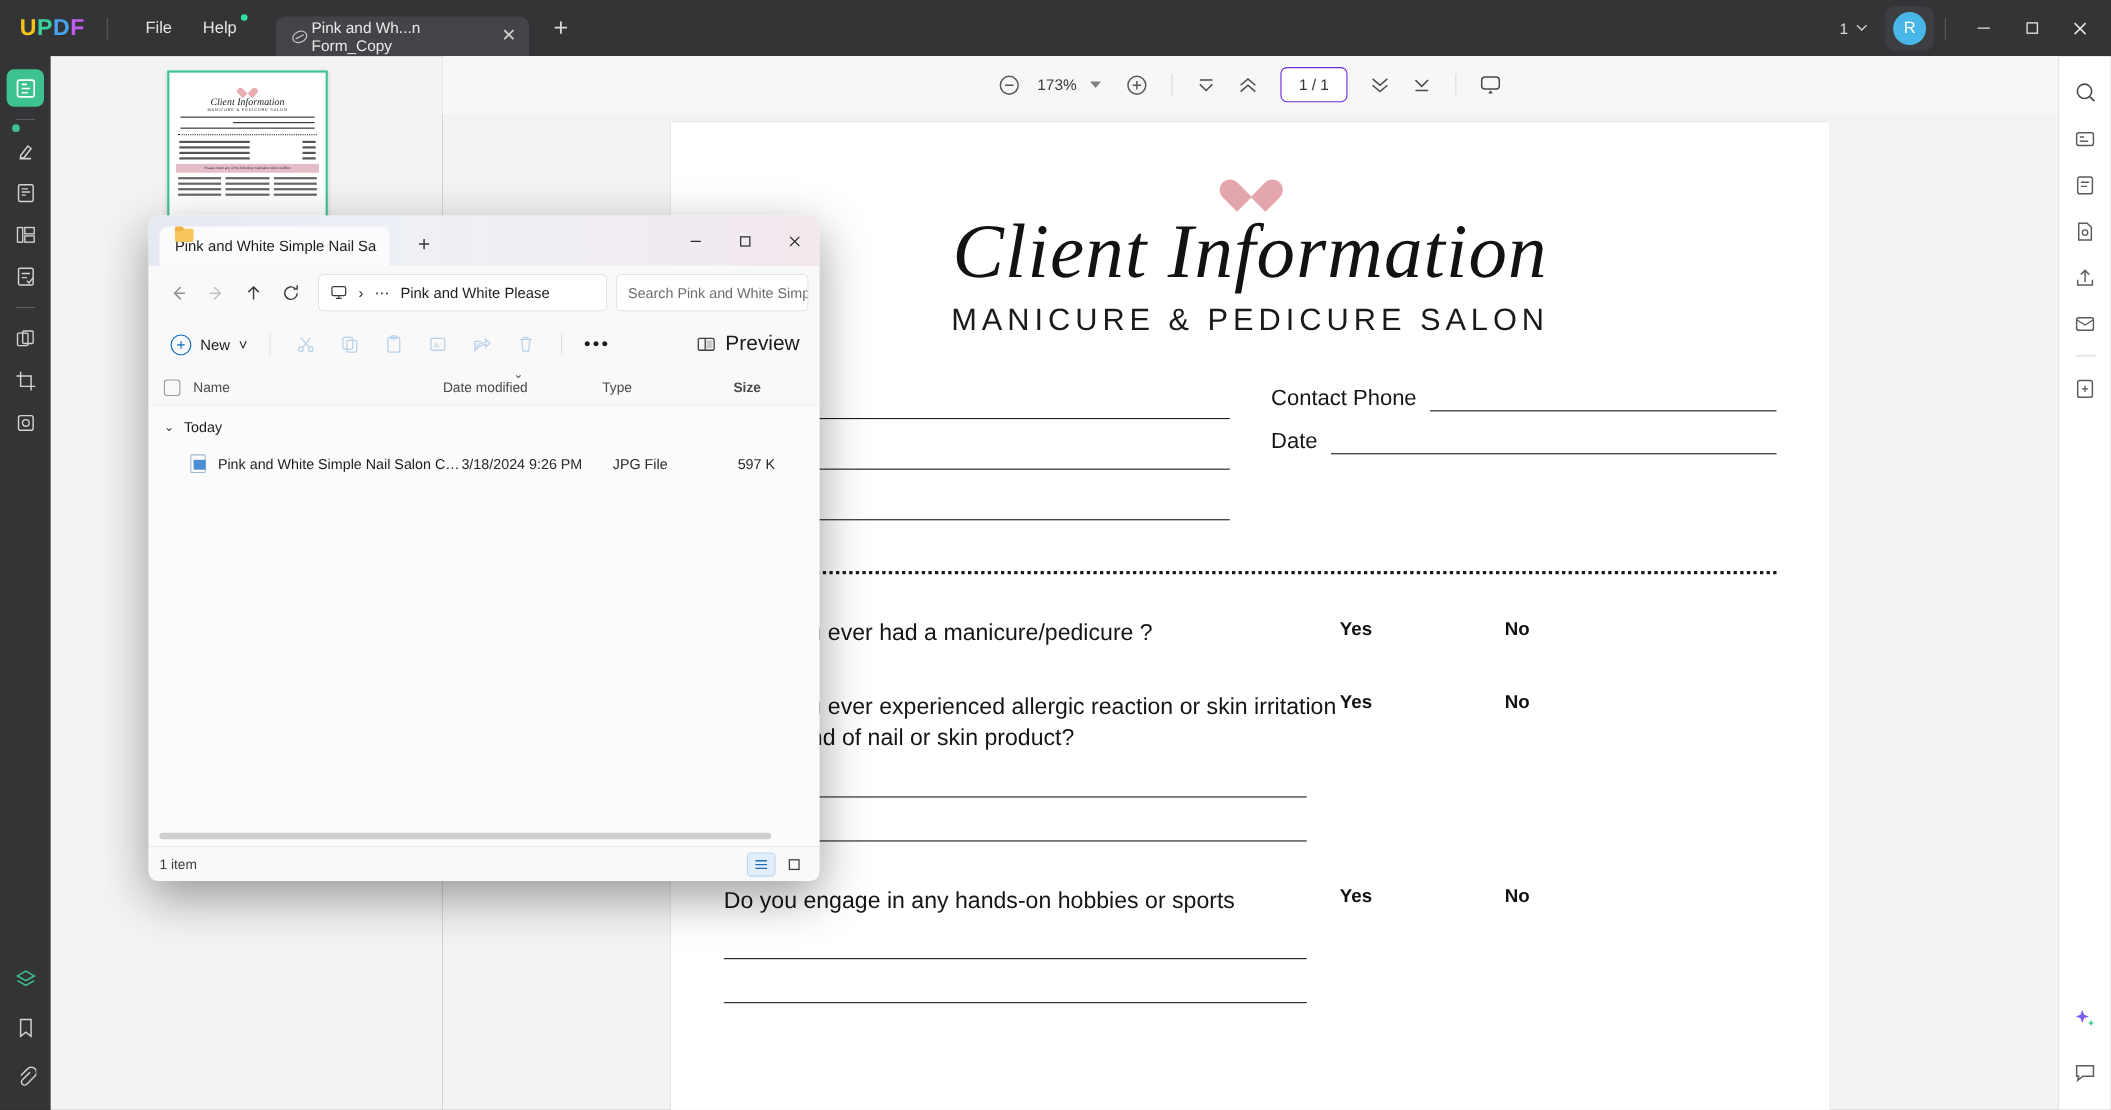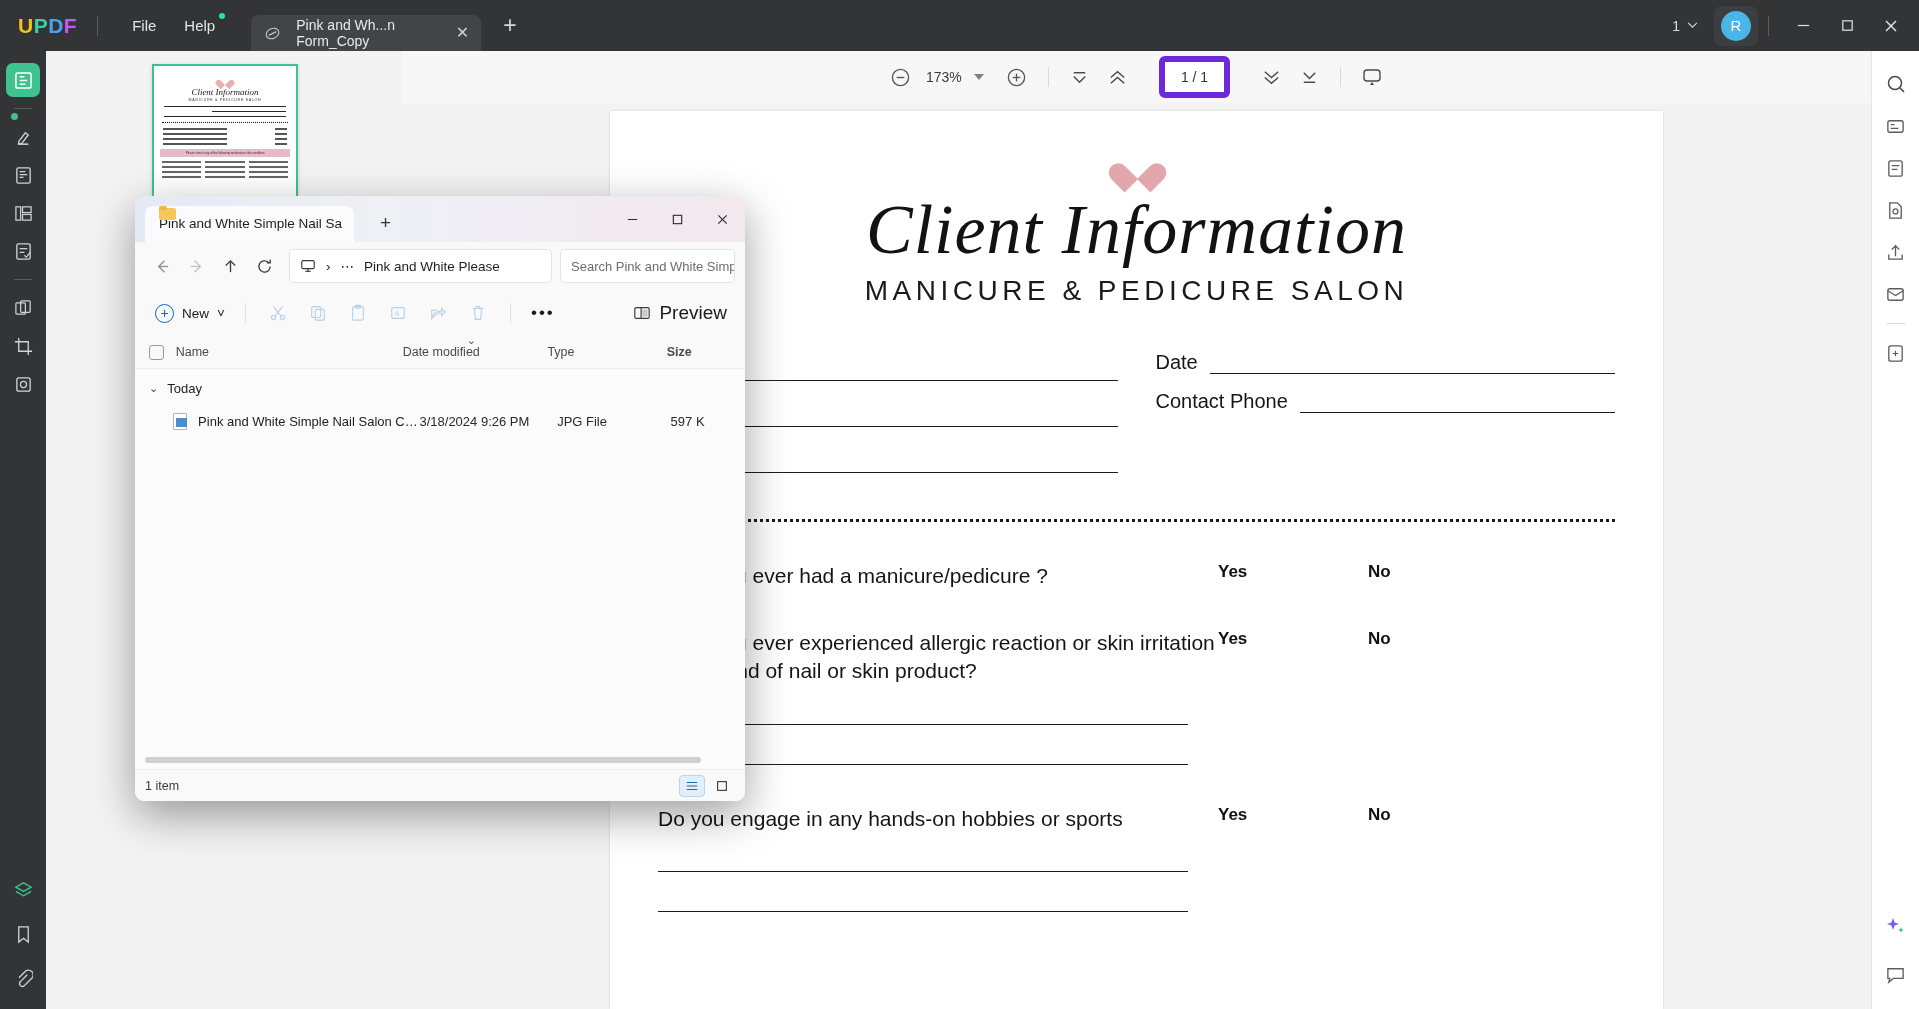--- a/index.html
+++ b/index.html
@@ -29,21 +29,21 @@
   .menu-item {
     color:#e4e4e4; font-size:15px; padding:6px 14px; position:relative; cursor:default;
   }
   .menu-dot{
     position:absolute; top:2px; right:4px; width:6px; height:6px;
     border-radius:50%; background:#2ee0a0;
   }
   .doc-tab {
     margin-left: 22px; height: 36px; border-radius: 8px 8px 0 0;
     background: #434447; display: flex; align-items: center;
-    padding: 0 12px 0 14px; gap: 16px; color: #e9e9e9; font-size: 14px;
+    padding: 0 12px 0 14px; gap: 3px; color: #e9e9e9; font-size: 14px;
     align-self: flex-end; max-width: 230px;
   }
   .doc-tab .tabicon{ opacity:.85; display:flex; }
   .doc-tab .tabclose{ margin-left:8px; opacity:.85; font-size:16px; line-height:1; }
   .newtab { color:#d8d8d8; font-size:23px; margin-left:22px; font-weight:300; }
   .tb-right { margin-left:auto; display:flex; align-items:center; gap:0; padding-right:6px; }
   .pagecount{ color:#dcdcdc; font-size:14px; display:flex; align-items:center; gap:7px; margin-right:16px;}
   .avatar-wrap{ width:44px;height:40px; border-radius:8px; background:#3d3e41; display:flex;align-items:center;justify-content:center;}
   .avatar{ width:30px;height:30px;border-radius:50%;background:#49b6e8;color:#fff;
            display:flex;align-items:center;justify-content:center;font-size:15px;}
@@ -108,22 +108,22 @@
   }
   .vtoolbar{
     height:52px; display:flex;align-items:center;justify-content:center;gap:0;
     background:#f7f7f8;
   }
   .vt-btn{ width:38px;height:38px;display:flex;align-items:center;justify-content:center;color:#4a4a4a;}
   .zoomval{ font-size:14px;color:#3a3a3a; min-width:48px; text-align:center;}
   .caret{ width:0;height:0;border-left:5px solid transparent;border-right:5px solid transparent;border-top:6px solid #808080;margin:0 14px 0 6px;}
   .vt-sep{ width:1px;height:20px;background:#d9d9d9;margin:0 12px;}
   .pagebox{
-    border:6px solid #6d28d9;border-radius:6px;background:#fff;
-    padding:7px 16px;font-size:14px;color:#333;margin:0 22px;
+    border:1px solid #6d28d9;border-radius:6px;background:#fff;
+    padding:7px 16px;font-size:14px;color:#333;margin:0 10px;
   }
   .page{
     position:absolute; left:0; right:0; top:60px; bottom:0;
     display:flex; justify-content:center;
   }
   .sheet{
     width:1053px; background:#fff; box-shadow:0 0 2px rgba(0,0,0,.18);
     position:relative; overflow:hidden;
   }
   .heart{ width:36px;height:32px;margin:40px auto 10px;position:relative;}
@@ -474,25 +474,25 @@
         <div class="doc-sub">MANICURE &amp; PEDICURE SALON</div>
 
         <div class="fieldrow">
           <div class="fcol">
             <div class="fline"></div>
             <div class="fline"></div>
             <div class="fline"></div>
           </div>
           <div class="fcol">
             <div class="flab">
-              <span class="lbl">Date</span>
+              <span class="lbl">Contact Phone</span>
               <span class="ln"></span>
             </div>
             <div class="flab">
-              <span class="lbl">Contact Phone</span>
+              <span class="lbl">Date</span>
               <span class="ln"></span>
             </div>
           </div>
         </div>
 
         <div class="dotted"></div>
 
         <div class="qrow">
           <div class="qtext">Have you ever had a manicure/pedicure ?</div>
           <div class="yn">Yes</div>

